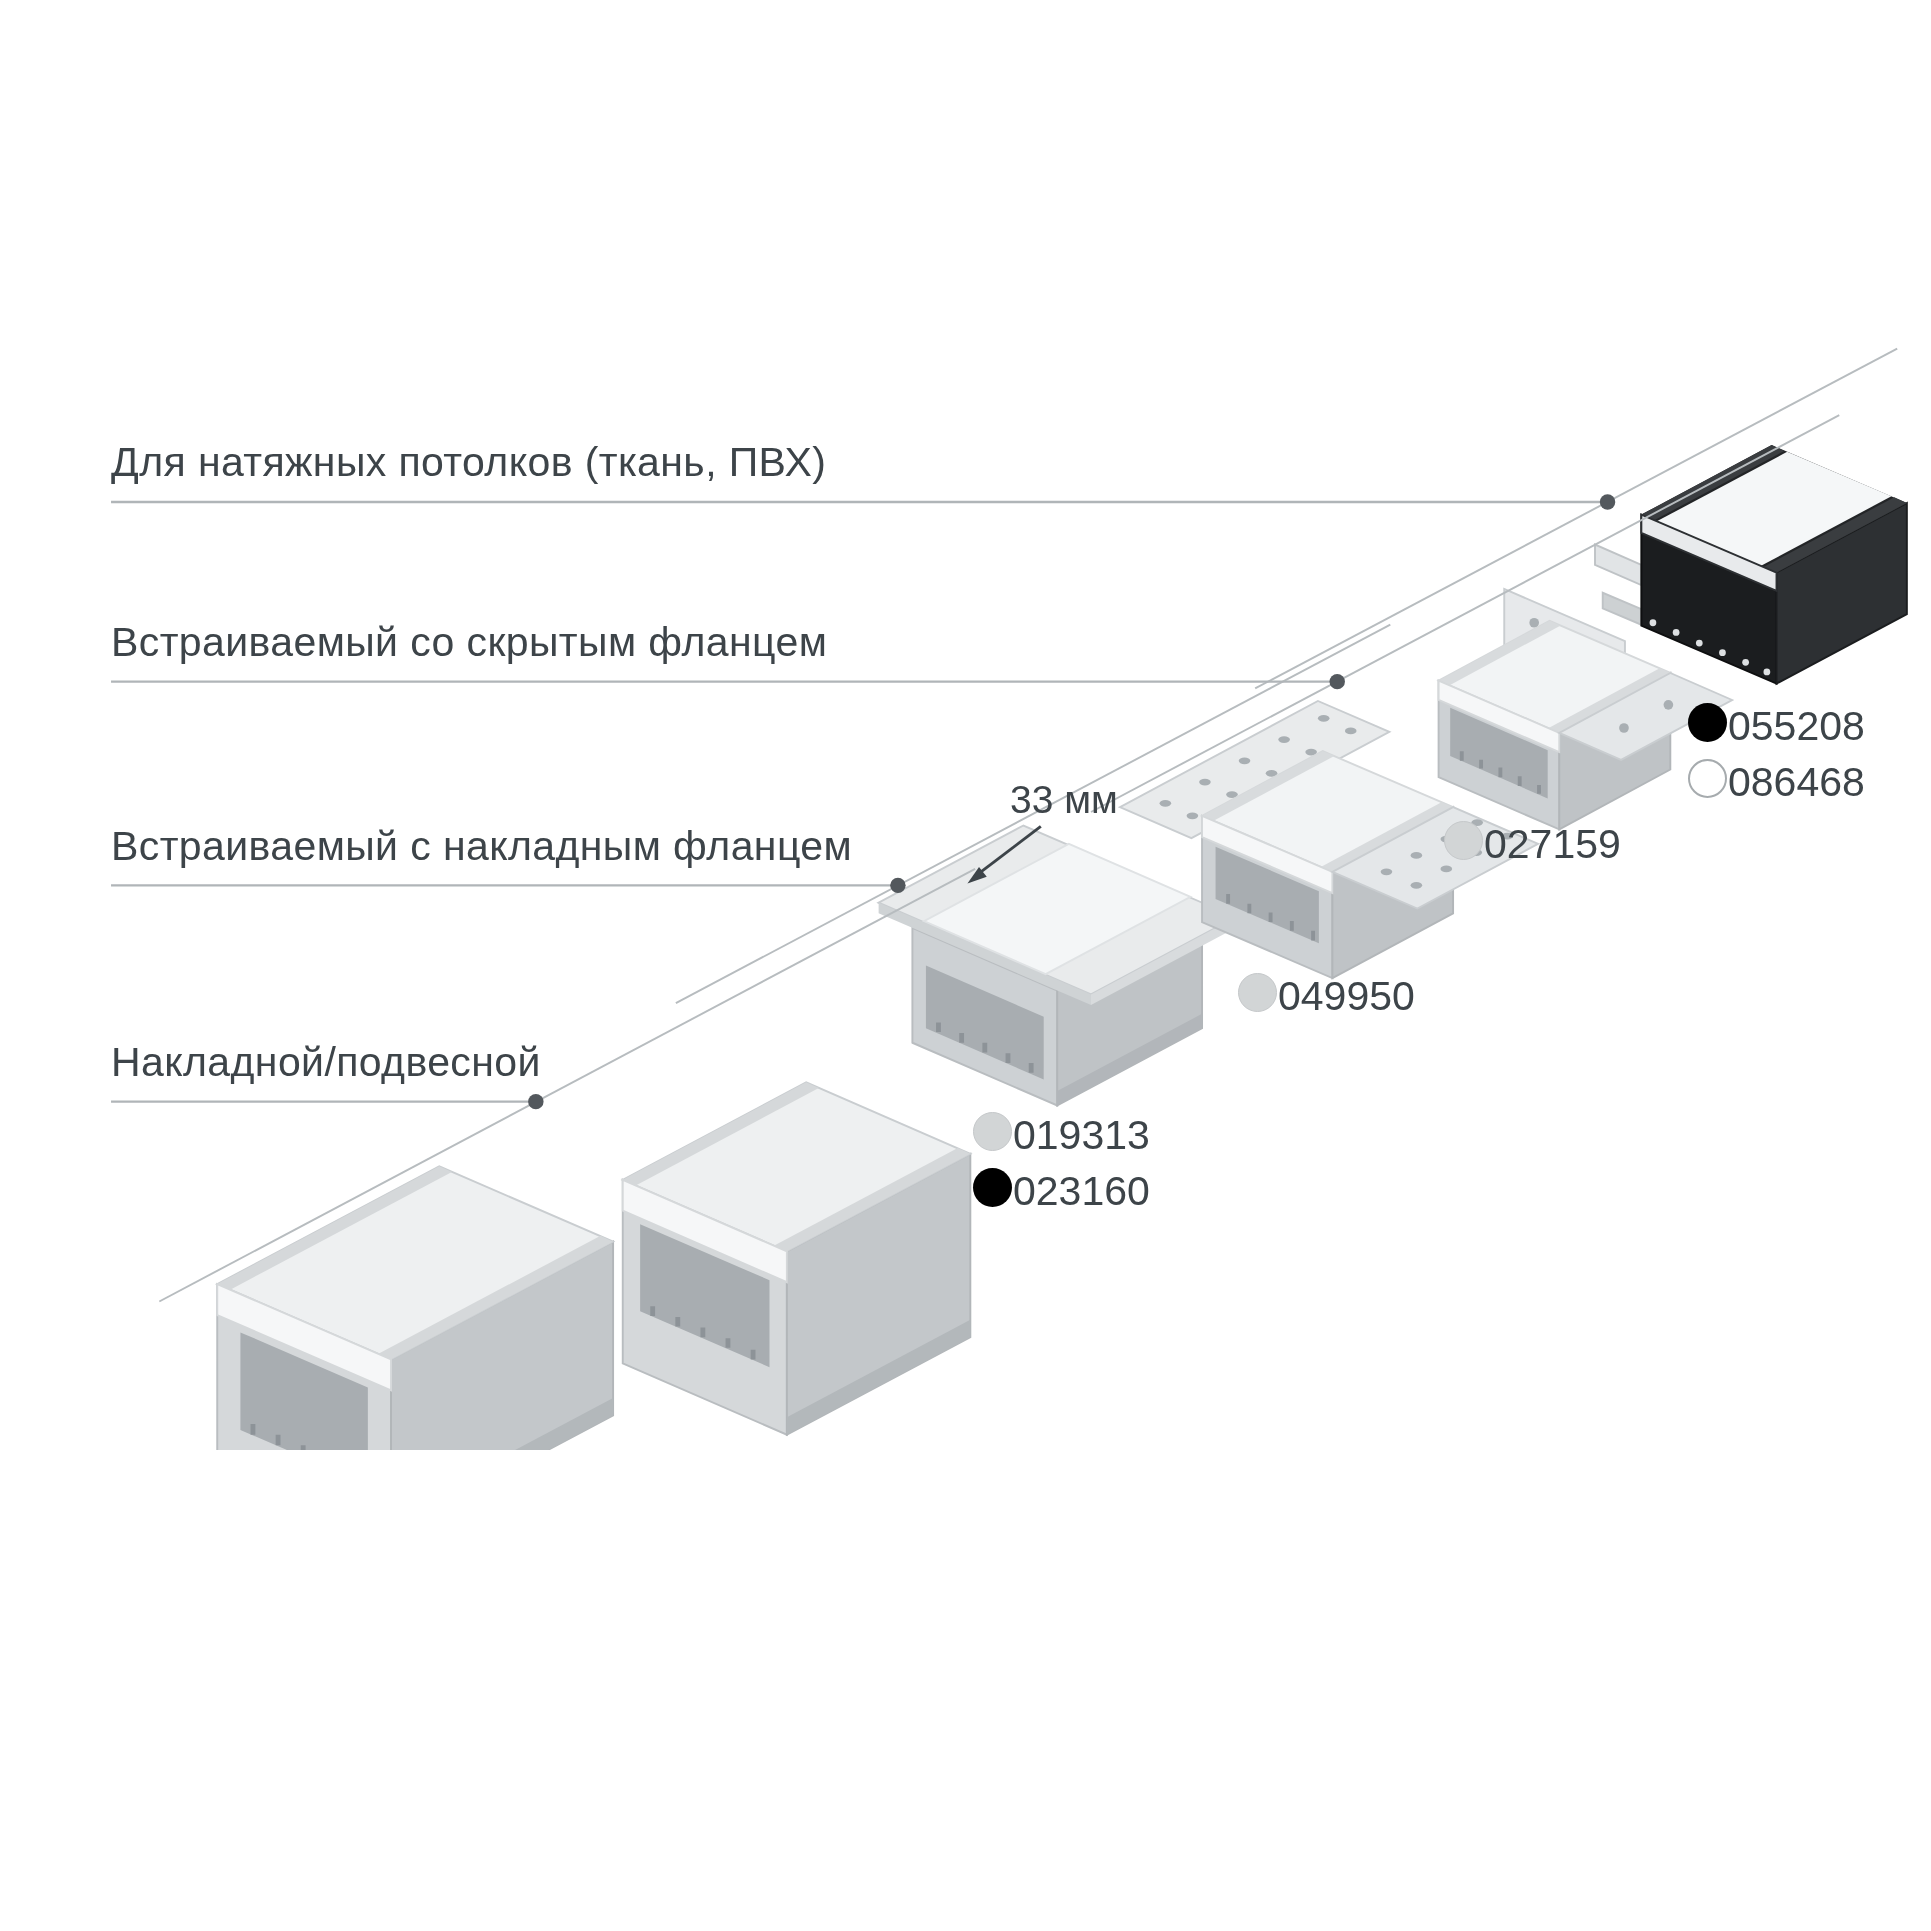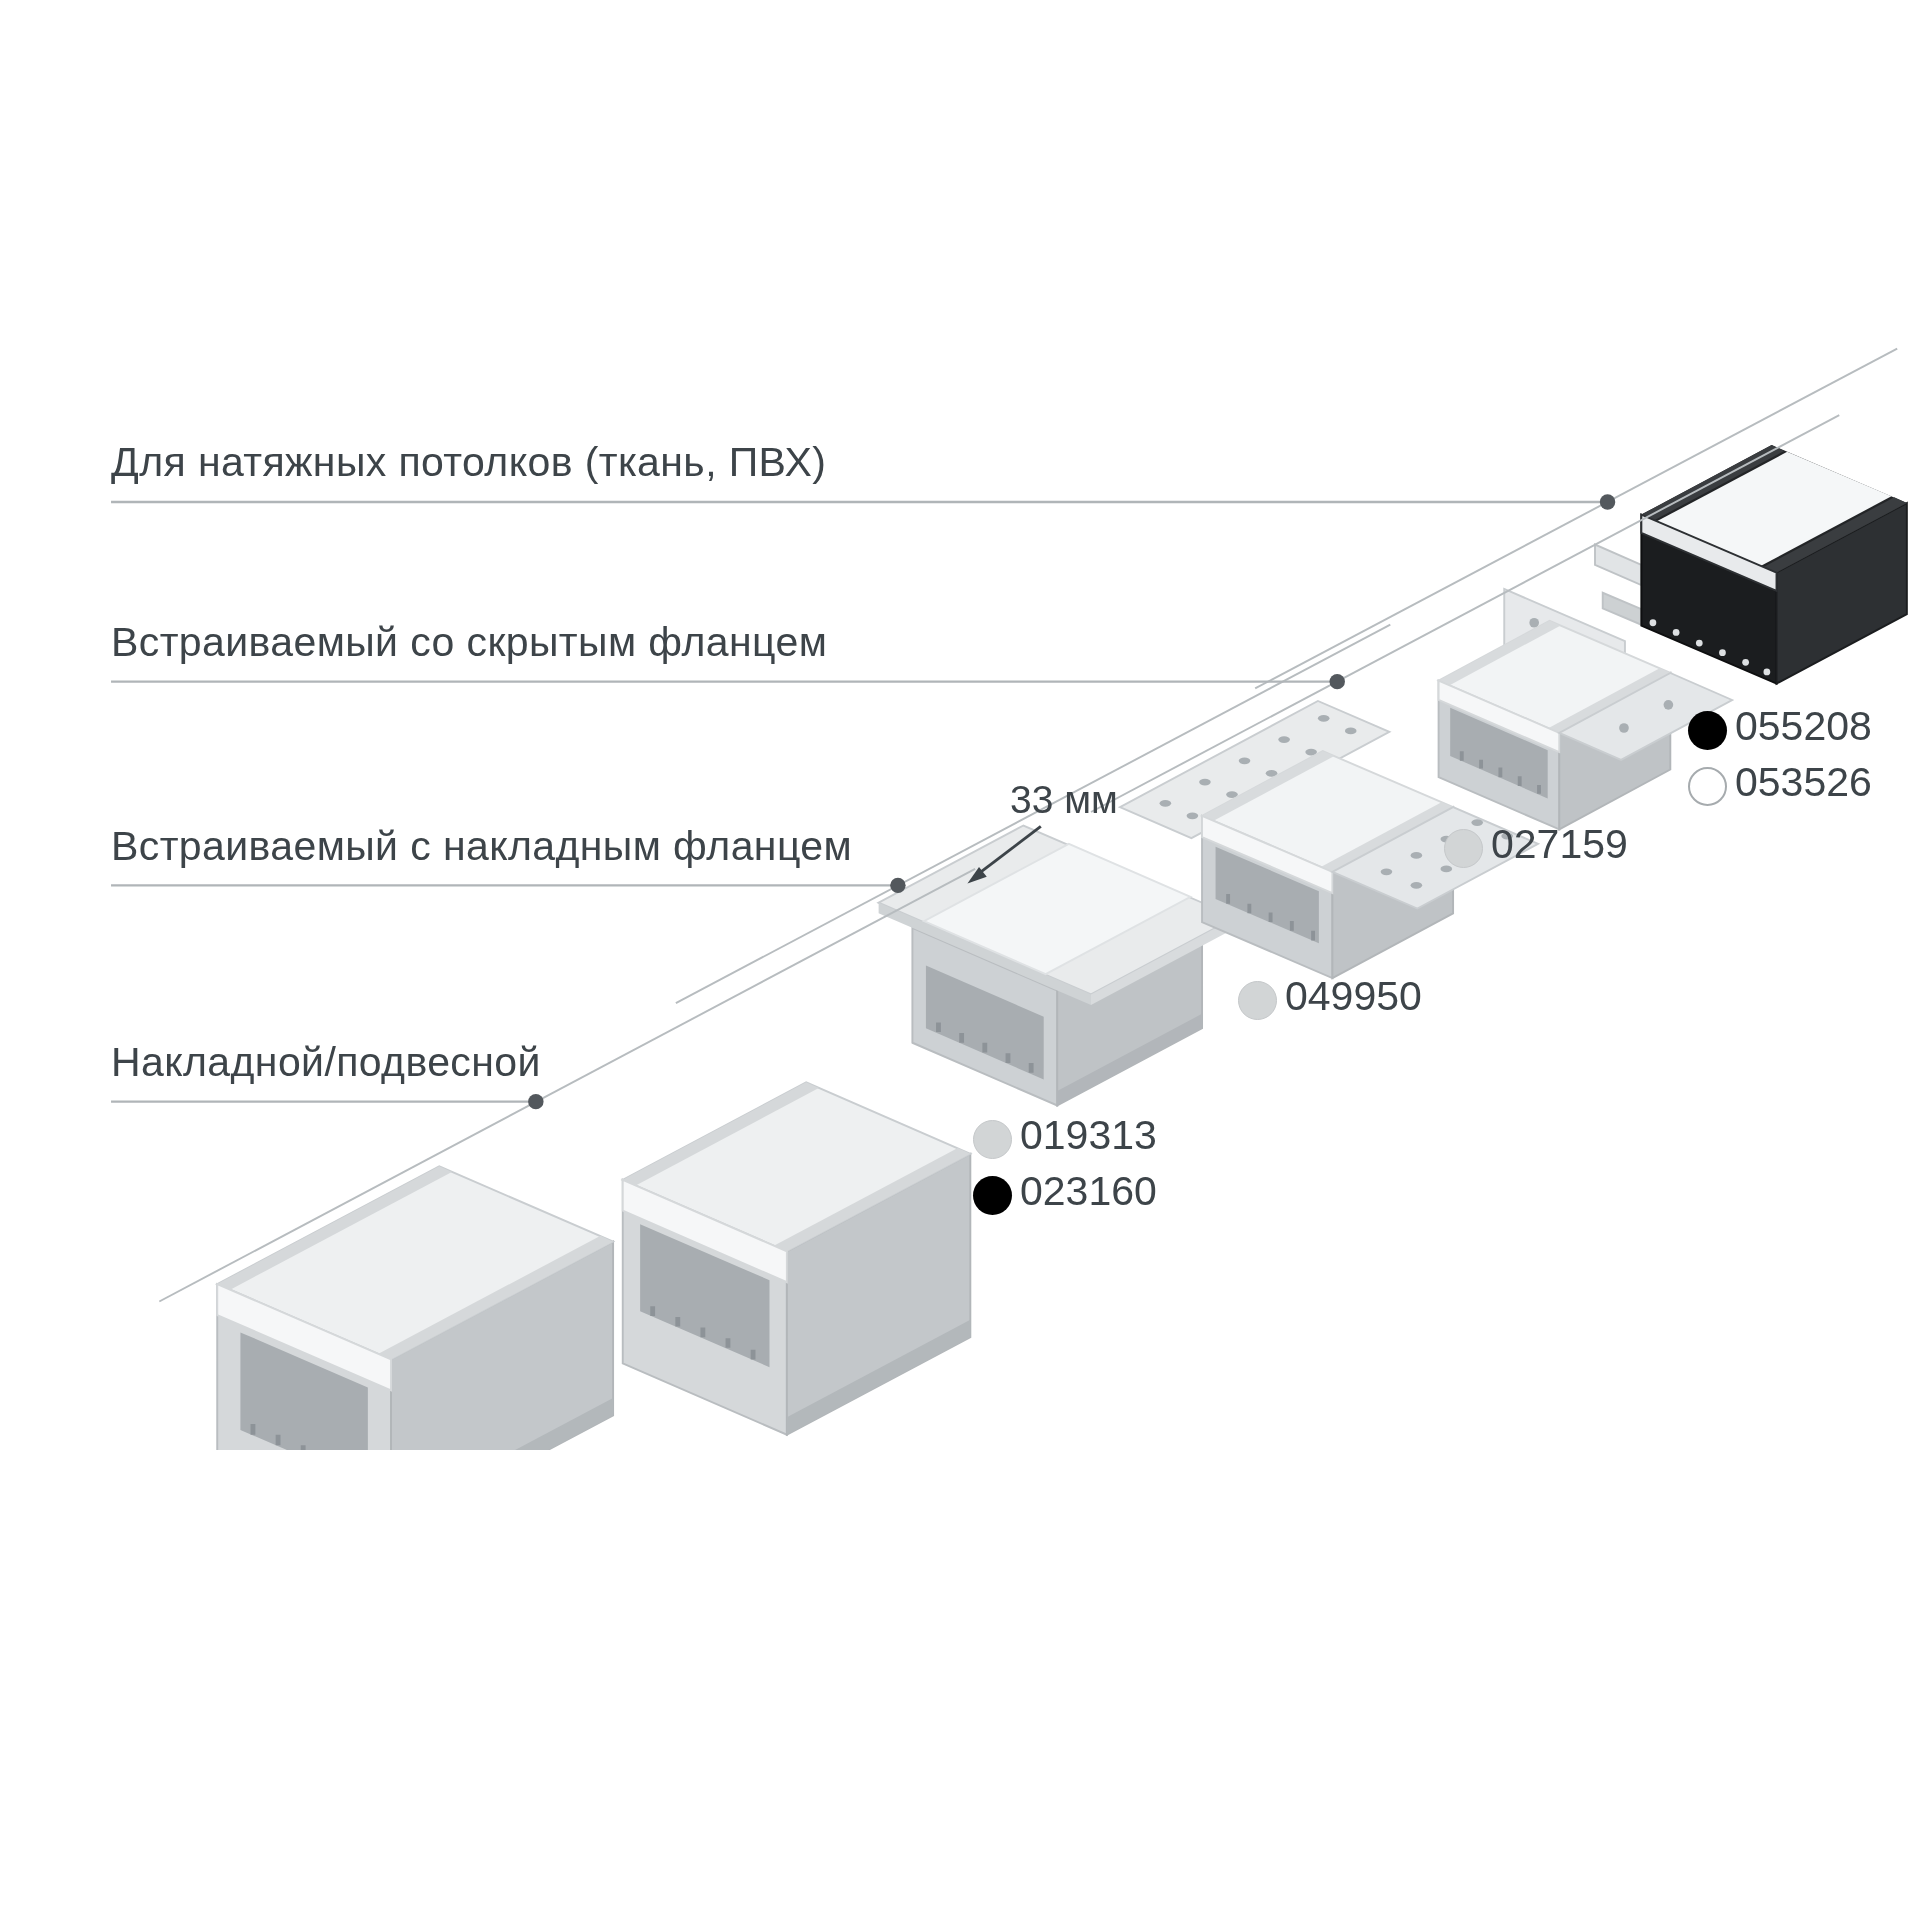--- a/index.html
+++ b/index.html
@@ -22,22 +22,22 @@
   .dim-label{
     position:absolute;
     font-size:39px;
     font-weight:400;
     color:#3d4449;
     white-space:nowrap;
   }
   .code-row{
     position:absolute;
     display:flex;
-    align-items:flex-end;
-    gap:8px;
+    align-items:flex-start;
+    gap:1px;
     white-space:nowrap;
   }
   .code-text{
     font-size:41px;
     font-weight:500;
     color:#3d4449;
   }
   .swatch{
     width:39px;height:39px;
     border-radius:50%;
@@ -226,17 +226,17 @@
     <span class="swatch" data-variant="gray"></span>
     <span class="code-text">027159</span>
   </div>
 
   <div class="code-row" style="left:1688px; top:703px">
     <span class="swatch" data-variant="black"></span>
     <span class="code-text">055208</span>
   </div>
   <div class="code-row" style="left:1688px; top:759px">
     <span class="swatch" data-variant="white"></span>
-    <span class="code-text">053526</span>
+    <span class="code-text">086468</span>
   </div>
 
 </div>
 
 
 </body></html>

